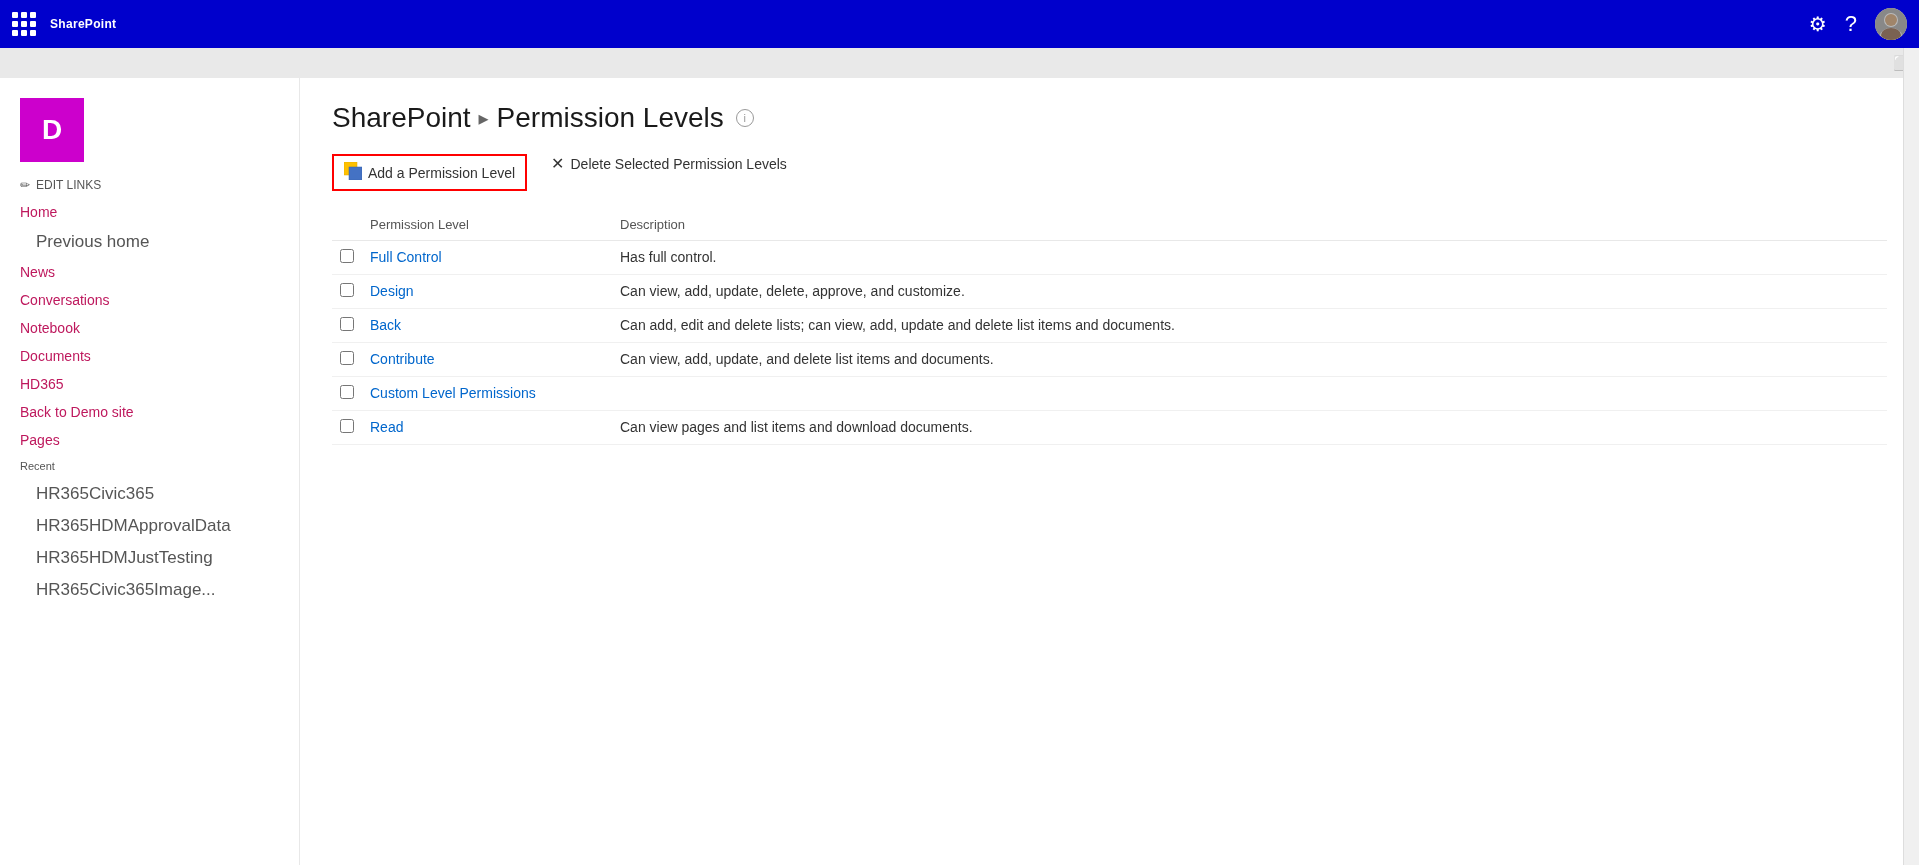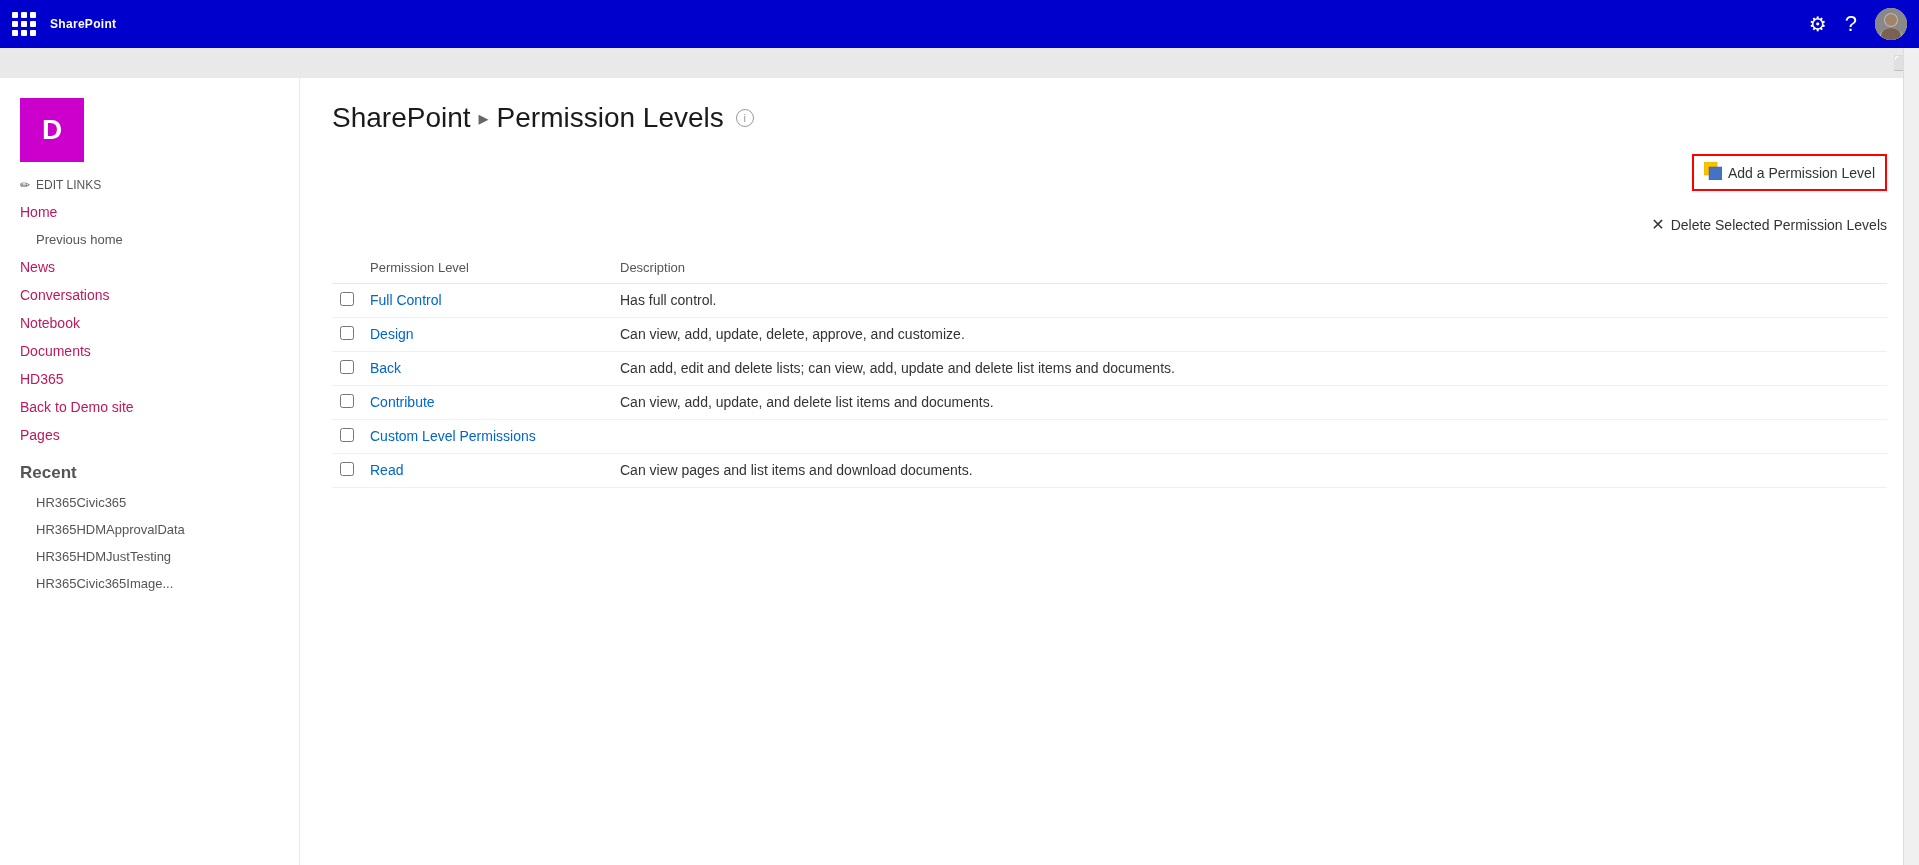--- a/index.html
+++ b/index.html
@@ -83,22 +83,22 @@
       cursor: pointer;
     }
 
     .nav-item {
       padding: 6px 20px;
       font-size: 14px;
       color: #be185d;
       cursor: pointer;
       display: block;
     }
-    .nav-item.sub { padding-left: 36px; font-size: 13px; color: #555; }
-    .nav-item.section-header { font-size: 17px; color: #555; font-weight: 700; margin-top: 8px; }
+    .nav-item.sub { padding-left: 36px; font-size: 17px; color: #555; }
+    .nav-item.section-header { font-size: 11px; color: #555; font-weight: 400; margin-top: 0; }
 
     
     .content {
       flex: 1;
       padding: 24px 32px;
       background: #fff;
     }
 
     .page-title {
       font-size: 28px;
@@ -119,24 +119,23 @@
       justify-content: center;
       font-size: 11px;
       color: #999;
       margin-left: 4px;
       cursor: pointer;
     }
 
     
     .toolbar {
       display: flex;
-      align-items: flex-end;
+      align-items: flex-start;
       gap: 24px;
       margin-bottom: 20px;
-      flex-direction: column;
     }
 
     .btn-add-permission {
       display: flex;
       align-items: center;
       gap: 6px;
       padding: 6px 10px;
       border: 2px solid red;
       background: #fff;
       cursor: pointer;

